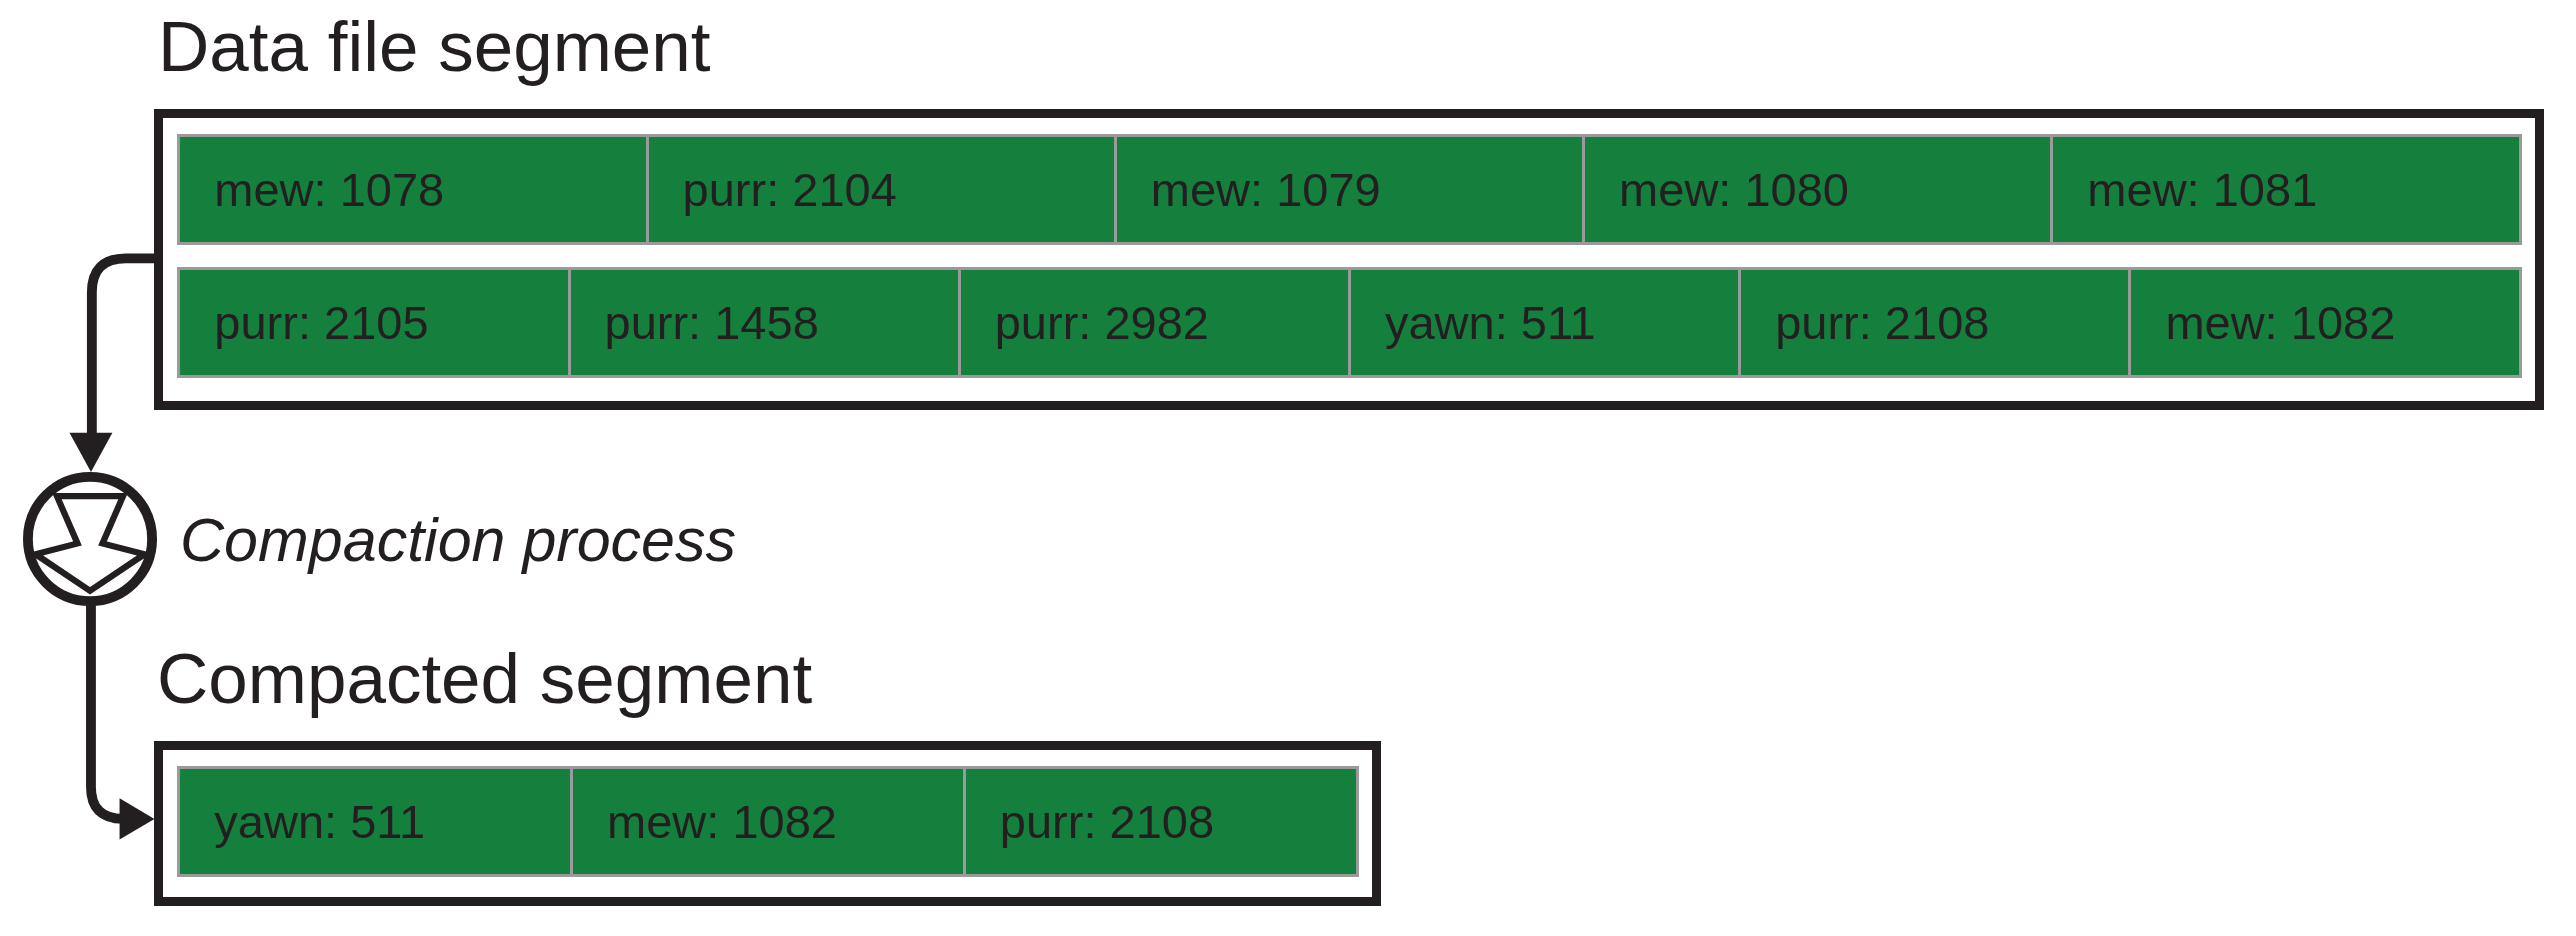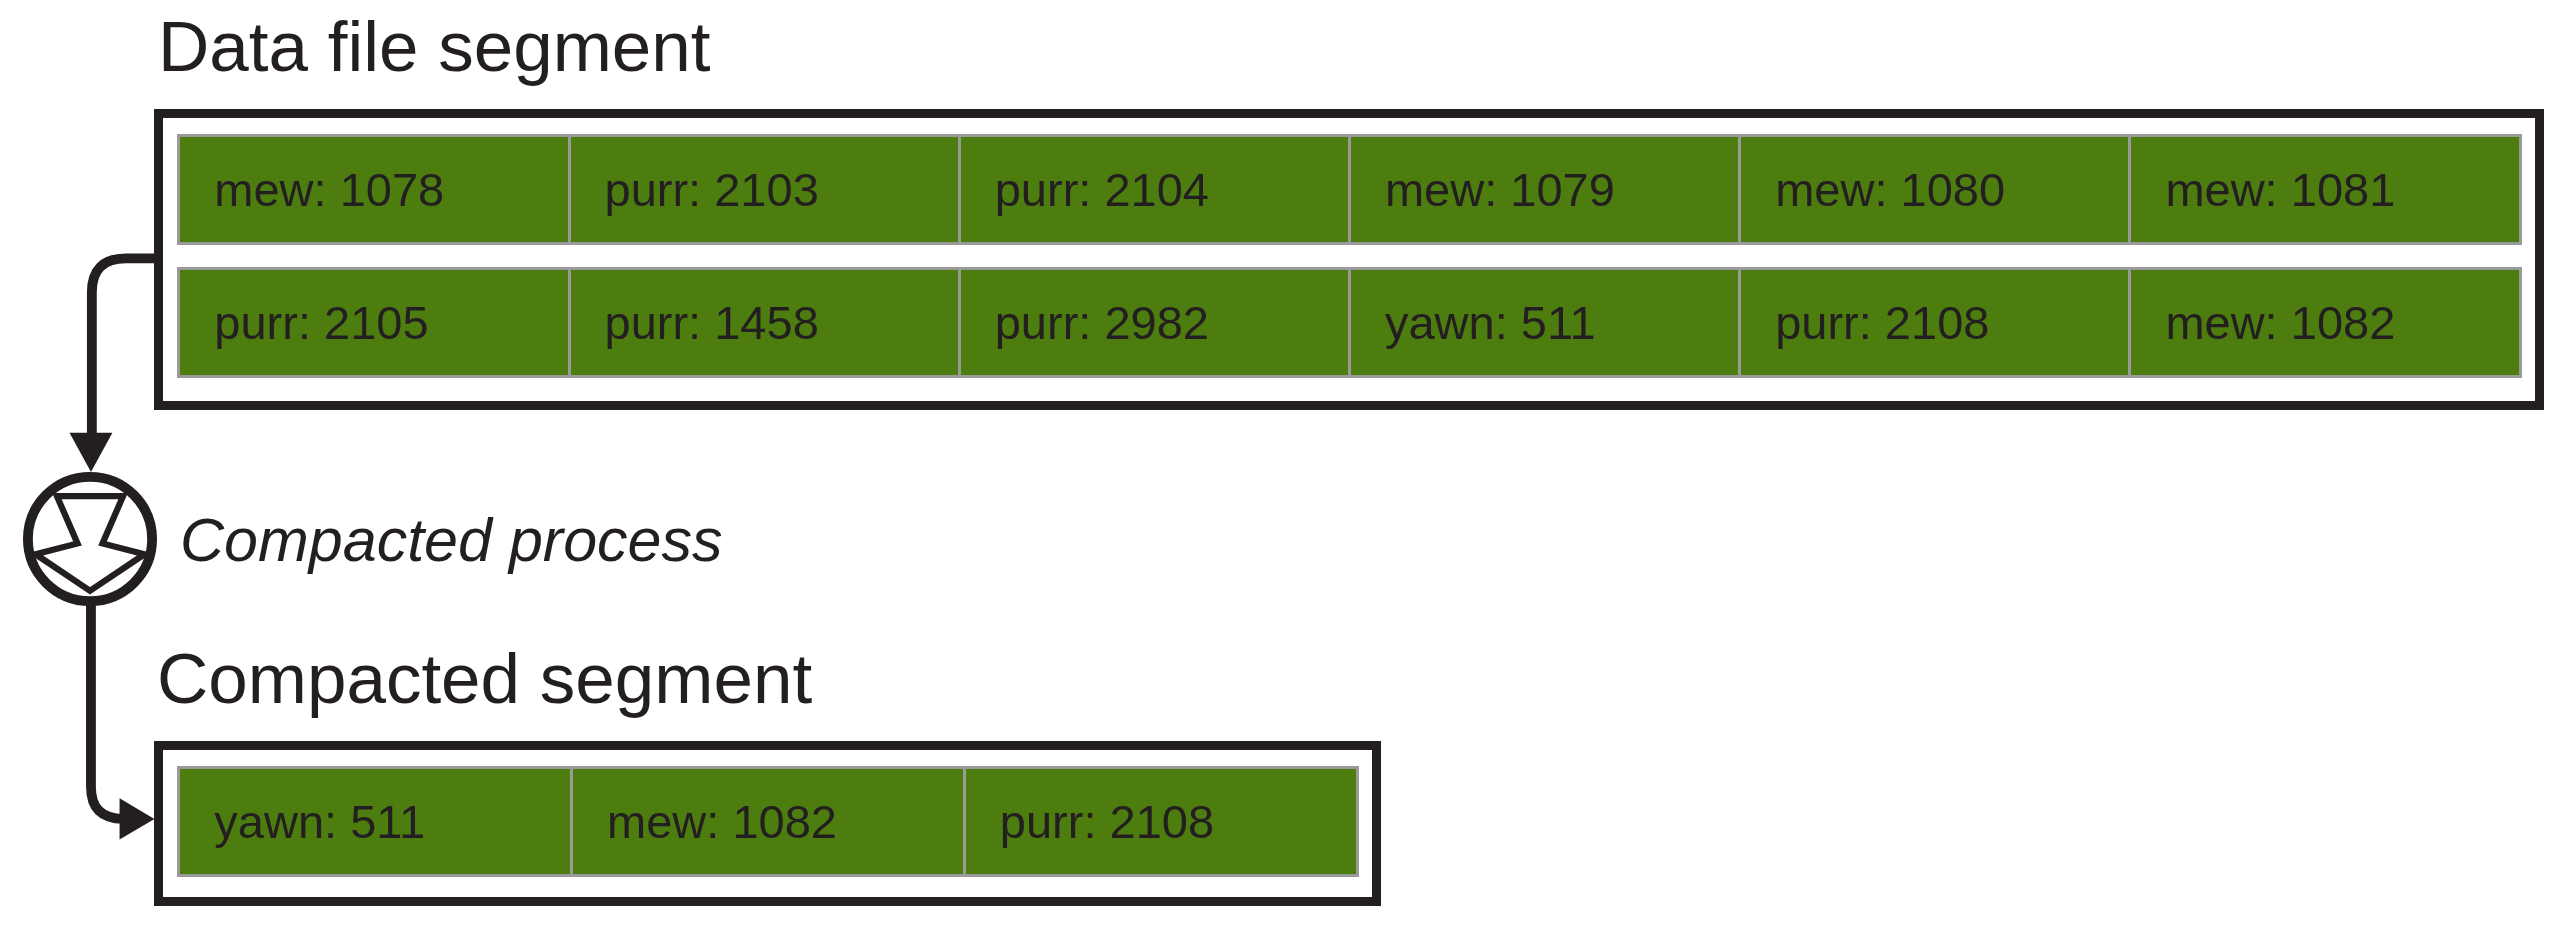--- a/index.html
+++ b/index.html
@@ -41,21 +41,21 @@
   .box-compacted {
     left: 154px; top: 741px;
     width: 1227px; height: 165px;
     padding: 16px 13.4px 20.6px 14.3px;
   }
   .seg-row {
     display: flex;
     height: 111px;
     border: 3.6px solid #9a9a9a;
     box-sizing: border-box;
-    background: #4d7c0f;
+    background: #15803d;
   }
   .seg-row + .seg-row { margin-top: 22.4px; text-align: right; }
   .record-cell {
     flex: 1 1 0;
     display: flex;
     align-items: center;
     padding-left: 34px;
     font-size: 47px;
     white-space: nowrap;
     overflow: hidden;
@@ -97,21 +97,20 @@
 
     <path d="M 101 676 L 101 880 Q 101 916 137 916 L 138 916" fill="none" stroke="#231f20" stroke-width="11"></path>
     <polygon points="133,893 133,939 172,916" fill="#231f20"></polygon>
   </svg>
 
   <div class="section-title title-top">Data file segment</div>
 
   <div class="segment-box box-datafile">
     <div class="seg-row">
       <div class="record-cell">mew: 1078</div>
-      <div class="record-cell">purr: 2103</div>
       <div class="record-cell">purr: 2104</div>
       <div class="record-cell">mew: 1079</div>
       <div class="record-cell">mew: 1080</div>
       <div class="record-cell">mew: 1081</div>
     </div>
     <div class="seg-row">
       <div class="record-cell">purr: 2105</div>
       <div class="record-cell">purr: 1458</div>
       <div class="record-cell">purr: 2982</div>
       <div class="record-cell">yawn: 511</div>
@@ -119,21 +118,21 @@
       <div class="record-cell">mew: 1082</div>
     </div>
   </div>
 
   <div class="compaction-circle">
     <svg width="134" height="134" viewBox="0 0 150 150" xmlns="http://www.w3.org/2000/svg" aria-hidden="true">
       <circle cx="75" cy="75" r="69.5" fill="#ffffff" stroke="#231f20" stroke-width="11"></circle>
       <path d="M 38 27 L 112 27 L 89 80 L 136 92 L 75 133 L 14 92 L 61 80 Z" fill="#ffffff" stroke="#231f20" stroke-width="7" stroke-linejoin="miter"></path>
     </svg>
   </div>
-  <div class="compaction-label">Compacted process</div>
+  <div class="compaction-label">Compaction process</div>
 
   <div class="section-title title-bottom">Compacted segment</div>
 
   <div class="segment-box box-compacted">
     <div class="seg-row">
       <div class="record-cell">yawn: 511</div>
       <div class="record-cell">mew: 1082</div>
       <div class="record-cell">purr: 2108</div>
     </div>
   </div>

